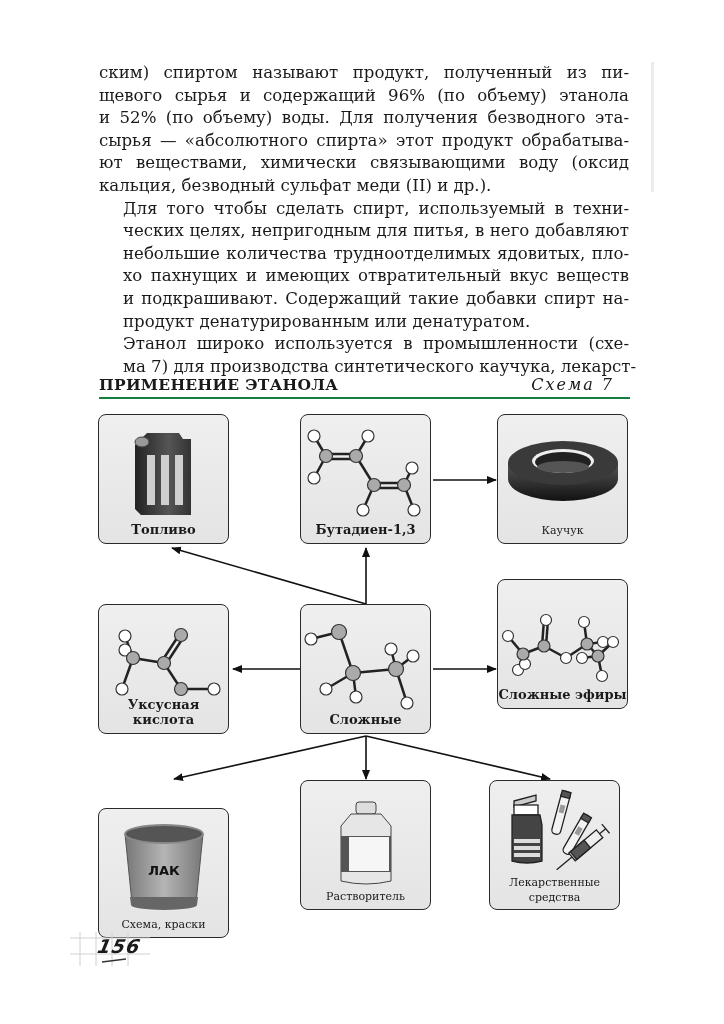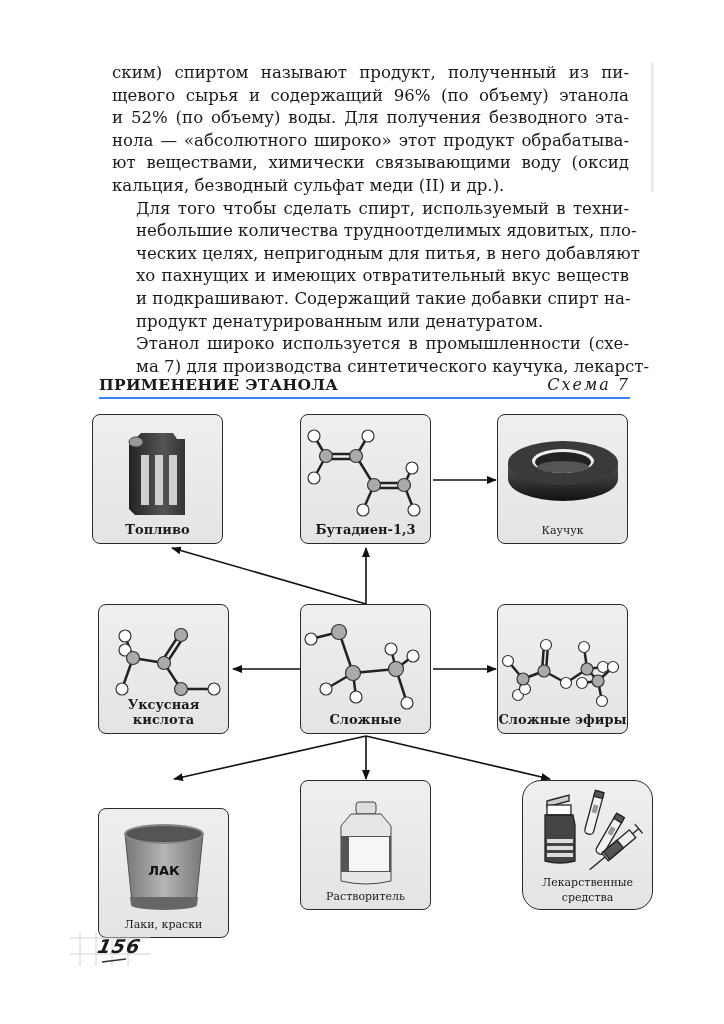--- a/index.html
+++ b/index.html
@@ -3,25 +3,25 @@
 <meta charset="utf-8">
 <style>
   html, body { margin:0; padding:0; }
   body { width:724px; height:1024px; background:#ffffff; position:relative; overflow:hidden;
          font-family:"DejaVu Serif","Liberation Serif",serif; color:#1a1a1a; }
   .page-edge { position:absolute; left:651px; top:62px; width:3px; height:130px; background:#ececec; }
   .body-text { position:absolute; left:99px; top:62px; width:530px; font-size:16.6px; line-height:22.6px;
                text-align:justify; }
   .body-text p { margin:0; }
   .body-text p.indent { text-indent:24px; }
-  .body-text .line { display:block; text-align:justify; text-align-last:justify; white-space:nowrap;margin-left:13px; }
+  .body-text .line { display:block; text-align:justify; text-align-last:justify; white-space:nowrap; }
   .body-text .line.last { text-align-last:left; }
-  .scheme-header { position:absolute; left:99px; top:373px; width:531px; height:24px; border-bottom:2px solid #3b82f6; }
+  .scheme-header { position:absolute; left:99px; top:373px; width:531px; height:24px; border-bottom:2px solid #15803d; }
   .scheme-title { position:absolute; left:0; top:2px; font-weight:bold; font-size:15.5px; letter-spacing:0.3px; }
-  .scheme-num { position:absolute; right:0; top:2px; font-style:italic; font-size:16px; letter-spacing:2px; }
+  .scheme-num { position:absolute; right:16px; top:2px; font-style:italic; font-size:16px; letter-spacing:2px; }
   .card { position:absolute; width:131px; height:130px; border:1.6px solid #2a2a2a; border-radius:8px;
           background:linear-gradient(#efefef,#e4e4e4); box-sizing:border-box; overflow:hidden; }
   .card .label { position:absolute; left:0; right:0; bottom:6px; text-align:center; font-size:13px; font-weight:bold; color:#1a1a1a; }
   .card .label.normal { font-weight:normal; font-size:11px; }
   .card .label.two { bottom:4px; line-height:15px; }
   .card svg.pic { position:absolute; left:0; top:0; }
   svg.arrows { position:absolute; left:0; top:0; }
   .page-num { position:absolute; left:70px; top:932px; width:80px; height:34px; }
   .page-num span { position:absolute; left:28px; top:3px; font-style:italic; font-weight:bold; font-size:19px;
                    font-family:"DejaVu Sans", sans-serif; transform:skewX(-12deg); letter-spacing:1px; }
@@ -29,28 +29,28 @@
 </head>
 <body>
 
 <div class="page-edge"></div>
 
 <div class="body-text" id="body-text">
     <p>
       <span class="line">ским) спиртом называют продукт, полученный из пи-</span>
       <span class="line">щевого сырья и содержащий 96% (по объему) этанола</span>
       <span class="line">и 52% (по объему) воды. Для получения безводного эта-</span>
-      <span class="line">нола — «абсолютного широко» этот продукт обрабатыва-</span>
+      <span class="line">сырья — «абсолютного спирта» этот продукт обрабатыва-</span>
       <span class="line">ют веществами, химически связывающими воду (оксид</span>
       <span class="line last">кальция, безводный сульфат меди (II) и др.).</span>
     </p>
     <p class="indent">
       <span class="line" style="text-indent: 24px;">Для того чтобы сделать спирт, используемый в техни-</span>
+      <span class="line">ческих целях, непригодным для питья, в него добавляют</span>
       <span class="line">небольшие количества трудноотделимых ядовитых, пло-</span>
-      <span class="line">ческих целях, непригодным для питья, в него добавляют</span>
       <span class="line">хо пахнущих и имеющих отвратительный вкус веществ</span>
       <span class="line">и подкрашивают. Содержащий такие добавки спирт на-</span>
       <span class="line last">продукт денатурированным или денатуратом.</span>
     </p>
     <p class="indent">
       <span class="line" style="text-indent: 24px;">Этанол широко используется в промышленности (схе-</span>
       <span class="line">ма 7) для производства синтетического каучука, лекарст-</span>
     </p>
   </div>
 
@@ -68,21 +68,21 @@
   <line x1="366" y1="604" x2="172" y2="548" stroke="#111" stroke-width="1.6" marker-end="url(#ah)"></line>
   <line x1="366" y1="604" x2="366" y2="548" stroke="#111" stroke-width="1.6" marker-end="url(#ah)"></line>
   <line x1="433" y1="480" x2="496" y2="480" stroke="#111" stroke-width="1.6" marker-end="url(#ah)"></line>
   <line x1="300" y1="669" x2="233" y2="669" stroke="#111" stroke-width="1.6" marker-end="url(#ah)"></line>
   <line x1="433" y1="669" x2="496" y2="669" stroke="#111" stroke-width="1.6" marker-end="url(#ah)"></line>
   <line x1="366" y1="736" x2="174" y2="779" stroke="#111" stroke-width="1.6" marker-end="url(#ah)"></line>
   <line x1="366" y1="736" x2="366" y2="779" stroke="#111" stroke-width="1.6" marker-end="url(#ah)"></line>
   <line x1="366" y1="736" x2="550" y2="779" stroke="#111" stroke-width="1.6" marker-end="url(#ah)"></line>
 </svg>
 
-<div class="card" style="left:92px;top:414px;padding-left:47px;">
+<div class="card" style="left:98px;top:414px;padding-left:47px;">
   <svg class="pic" width="131" height="105">
     <defs>
       <linearGradient id="can" x1="0" x2="1">
           <stop offset="0" stop-color="#222"></stop>
           <stop offset="0.6" stop-color="#555"></stop>
           <stop offset="1" stop-color="#333"></stop>
         </linearGradient>
     </defs>
     <path d="M36,30 L48,18 L80,18 L84,24 L92,24 L92,100 L42,100 L36,94 Z" fill="url(#can)"></path>
     <ellipse cx="43" cy="27" rx="7" ry="5" fill="#999" stroke="#444"></ellipse>
@@ -194,21 +194,21 @@
     </g>
     <g fill="#aaa" stroke="#333" stroke-width="1.2">
       <circle cx="38" cy="27" r="7.5"></circle>
         <circle cx="52" cy="68" r="7.5"></circle>
         <circle cx="95" cy="64" r="7.5"></circle>
     </g>
   </svg>
   <div class="label">Сложные</div>
 </div>
 
-<div class="card" style="left:497px;top:604px;padding-left:12px;">
+<div class="card" style="left:497px;top:579px;padding-left:12px;">
   <svg class="pic" width="131" height="105">
     <g stroke="#222" stroke-width="2.5">
       <line x1="10" y1="56" x2="25" y2="74"></line>
         <line x1="25" y1="74" x2="20" y2="90"></line>
         <line x1="25" y1="74" x2="27" y2="84"></line>
       <line x1="25" y1="74" x2="46" y2="66"></line>
       <line x1="44" y1="66" x2="46" y2="40"></line>
         <line x1="48" y1="66" x2="50" y2="40"></line>
       <line x1="46" y1="66" x2="68" y2="78"></line>
         <line x1="68" y1="78" x2="89" y2="64"></line>
@@ -248,34 +248,34 @@
           <stop offset="0" stop-color="#777"></stop>
           <stop offset="0.5" stop-color="#b5b5b5"></stop>
           <stop offset="1" stop-color="#777"></stop>
         </linearGradient>
     </defs>
     <path d="M26,25 L104,25 L97,94 L33,94 Z" fill="url(#bucket)" stroke="#555"></path>
     <ellipse cx="65" cy="25" rx="39" ry="9" fill="#555" stroke="#888" stroke-width="2"></ellipse>
     <path d="M31,88 L99,88 L98,96 A33,5 0 0 1 32,96 Z" fill="#666"></path>
     <text x="65" y="66" text-anchor="middle" font-family="DejaVu Sans, sans-serif" font-weight="bold" font-size="13" fill="#111">ЛАК</text>
   </svg>
-  <div class="label normal">Лаки, краски</div>
+  <div class="label normal">Схема, краски</div>
 </div>
 
 <div class="card" style="left:300px;top:780px;">
   <svg class="pic" width="131" height="105">
     <rect x="55" y="21" width="20" height="12" rx="3" fill="#ddd" stroke="#444"></rect>
     <path d="M50,33 L80,33 L90,45 L90,100 Q65,106 40,100 L40,45 Z" fill="#e6e6e6" stroke="#444"></path>
     <rect x="40" y="55" width="50" height="36" fill="#555"></rect>
     <rect x="48" y="56" width="40" height="34" fill="#f6f6f6"></rect>
   </svg>
   <div class="label normal">Растворитель</div>
 </div>
 
-<div class="card" style="left:522px;top:780px;border-radius:19px;">
+<div class="card" style="left:489px;top:780px;">
   <svg class="pic" width="131" height="105">
     <g stroke="#222" stroke-width="1.3">
       <path d="M24,20 L46,14 L46,20 L24,26 Z" fill="#ccc"></path>
       <rect x="24" y="24" width="24" height="10" fill="#fff"></rect>
       <path d="M22,34 L50,34 L52,44 L52,80 Q37,84 22,80 L22,44 Z" fill="#444"></path>
       <rect x="24" y="58" width="26" height="4" fill="#ddd" stroke="none"></rect>
       <rect x="24" y="65" width="26" height="4" fill="#ddd" stroke="none"></rect>
       <rect x="24" y="72" width="26" height="4" fill="#ddd" stroke="none"></rect>
       <g transform="rotate(15 72 30)">
           <rect x="67" y="10" width="9" height="44" rx="4" fill="#f2f2f2"></rect>

